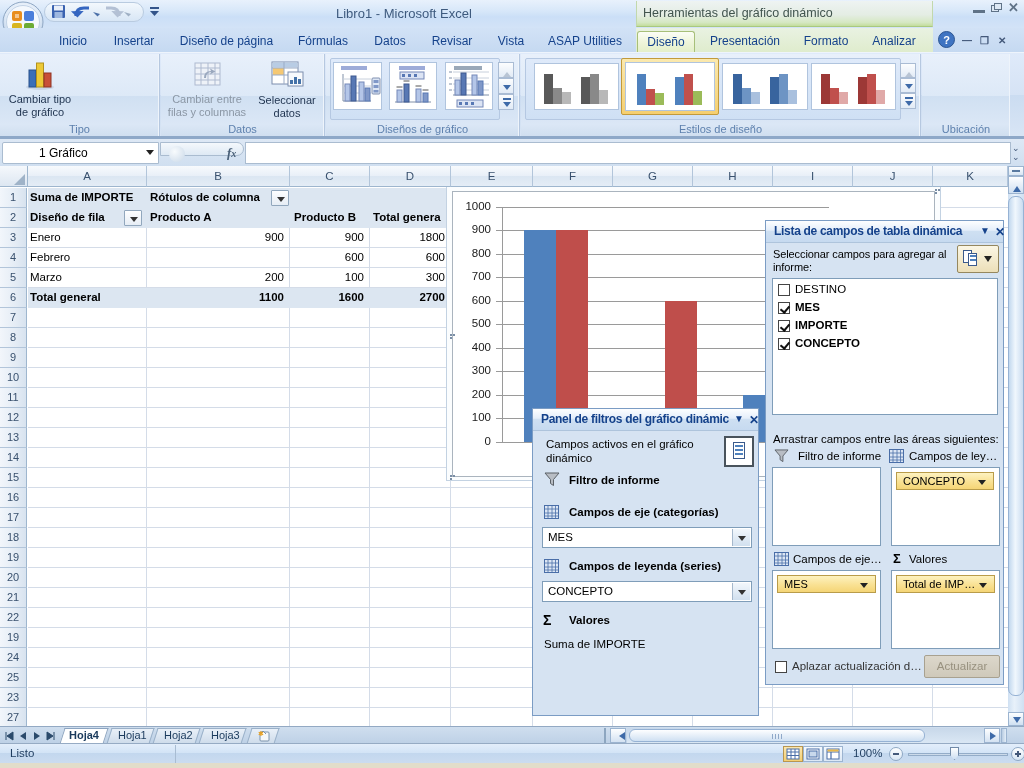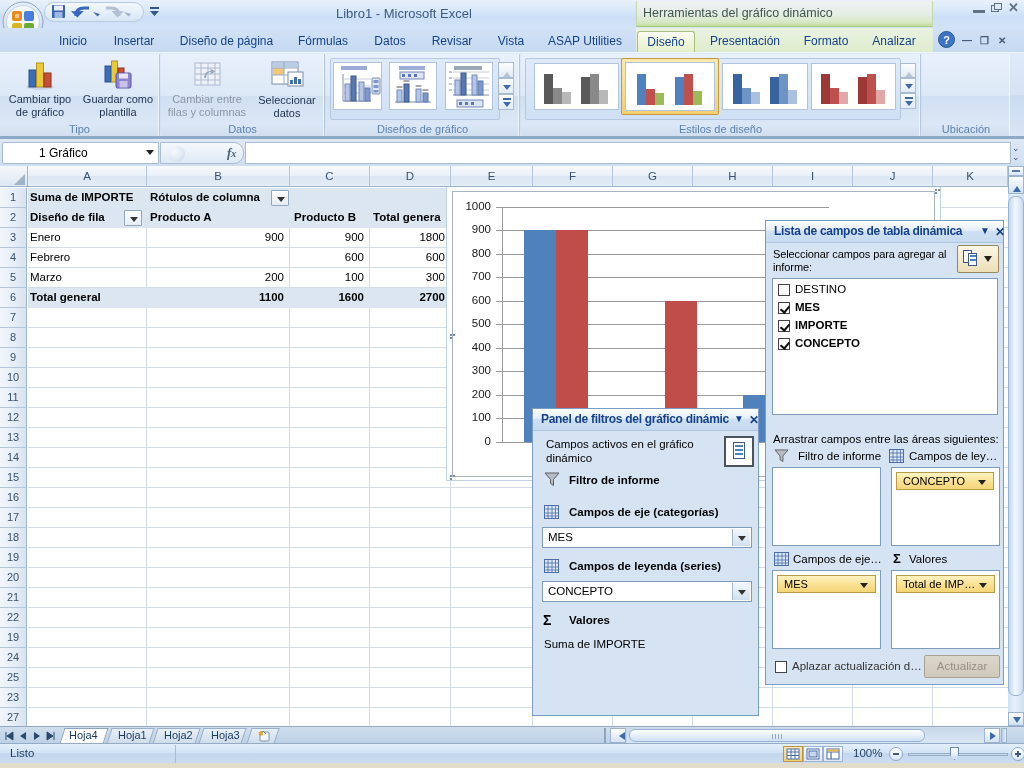--- a/index.html
+++ b/index.html
@@ -32,21 +32,21 @@
   .rgroup .glabel { position:absolute; left:0; bottom:2px; width:100%; text-align:center;
     font-size:11px; color:#5e81ae; }
   .bigbtn { position:absolute; top:2px; width:76px; height:66px; text-align:center; }
   .bigbtn .txt { position:absolute; top:37px; width:100%; font-size:11px; line-height:13px; color:#1e324e; }
   .bigbtn .txt.dis { color:#8b97a5; }
   
   #fbar { position:absolute; left:0; top:138px; width:1024px; height:28px;
     background:linear-gradient(#dde8f5 0%, #d0dff0 100%); border-top:1px solid #8ea8c8;}
   #namebox { position:absolute; left:2px; top:3px; width:157px; height:22px; background:#fff;
     border:1px solid #aabcd0; border-radius:2px 0 0 2px; font-size:12px; color:#000; line-height:20px; padding-left:36px; }
-  #fxpill { position:absolute; left:160px; top:3px; width:84px; height:22px;
+  #fxpill { position:absolute; left:160px; top:3px; width:84px; height:14px;
     background:linear-gradient(#f4f8fc 0%, #dee9f4 100%); border:1px solid #aabcd0; border-radius:0 10px 10px 0; }
   #finput { position:absolute; left:245px; top:3px; width:766px; height:22px; background:#fff;
     border:1px solid #aabcd0; }
   
   #sheet { position:absolute; left:0; top:166px; width:1008px; height:560px; background:#fff; }
   #corner { position:absolute; left:0; top:0; width:28px; height:21px;
     background:linear-gradient(#f5f8fc, #dde7f2); border-right:1px solid #9eb6ce; border-bottom:1px solid #9eb6ce;}
   .colhead { position:absolute; top:0; height:21px; background:linear-gradient(#f7fafd 0%, #e8eff8 50%, #dbe6f2 51%, #e4edf6 100%);
     border-right:1px solid #b2c5da; border-bottom:1px solid #9eb6ce; text-align:center; font-size:11.5px; color:#39516e; line-height:20px;}
   .rowhead { position:absolute; left:0; width:27px; height:20px; background:linear-gradient(90deg,#f2f6fb 0%, #e4ecf5 60%, #d8e3ef 100%);
@@ -172,31 +172,20 @@
     <div class="glabel">Tipo</div>
     <div class="bigbtn" style="left:2px;">
       <svg width="34" height="34" viewBox="0 0 34 34" style="margin-top:2px;">
         <ellipse cx="17" cy="29" rx="14" ry="3" fill="#c9d6e8"></ellipse>
         <rect x="6" y="12" width="7" height="17" fill="#3a6fb8" stroke="#28508a"></rect>
         <rect x="13.5" y="5" width="7" height="24" fill="#ecc937" stroke="#b2921e"></rect>
         <rect x="21" y="15" width="7" height="14" fill="#c85038" stroke="#8f3322"></rect>
       </svg>
       <div class="txt">Cambiar tipo<br>de gráfico</div>
     </div>
-    <div class="bigbtn" style="left:80px;">
-      <svg width="34" height="34" viewBox="0 0 34 34" style="margin-top:2px;">
-        <rect x="4" y="8" width="6" height="16" fill="#3a6fb8" stroke="#28508a"></rect>
-        <rect x="10.5" y="3" width="6" height="21" fill="#ecc937" stroke="#b2921e"></rect>
-        <rect x="17" y="10" width="6" height="14" fill="#c85038" stroke="#8f3322"></rect>
-        <rect x="15" y="15" width="15" height="15" rx="1.5" fill="#8d84cf" stroke="#5d54a0"></rect>
-        <rect x="18" y="15.5" width="9" height="5" fill="#e8e6f4"></rect>
-        <rect x="18.5" y="23" width="8" height="6.5" fill="#c7c2e8"></rect>
-      </svg>
-      <div class="txt">Guardar como<br>plantilla</div>
-    </div>
   </div>
   <div class="rgroup" style="left:161px; width:164px;">
     <div class="glabel">Datos</div>
     <div class="bigbtn" style="left:4px; width:84px;">
       <svg width="34" height="34" viewBox="0 0 34 34" style="margin-top:2px;">
         <rect x="5" y="5" width="25" height="22" fill="#eef2f8" stroke="#aebad0"></rect>
         <line x1="5" y1="10" x2="30" y2="10" stroke="#aebad0"></line>
           <line x1="5" y1="16" x2="30" y2="16" stroke="#aebad0"></line>
         <line x1="5" y1="22" x2="30" y2="22" stroke="#aebad0"></line>
         <line x1="11" y1="5" x2="11" y2="27" stroke="#aebad0"></line>
@@ -591,21 +580,21 @@
 <div id="tabsbar">
   <div class="abs" style="left:2px; top:2px; width:56px; height:14px;">
     <svg width="56" height="14" viewBox="0 0 56 14">
       <path d="M4 3 v8 M11 3 l-6 4 6 4 z" fill="#2b4a6b" stroke="#2b4a6b" stroke-width="1"></path>
       <path d="M24 3 l-6 4 6 4 z" fill="#2b4a6b"></path>
       <path d="M32 3 l6 4 -6 4 z" fill="#2b4a6b"></path>
       <path d="M45 3 l6 4 -6 4 z M52 3 v8" fill="#2b4a6b" stroke="#2b4a6b" stroke-width="1"></path>
     </svg>
   </div>
   <div class="sheettab on" style="left:62px; width:44px;"></div>
-  <div class="stext" style="left:69px; font-weight:400;">Hoja4</div>
+  <div class="stext" style="left:69px; font-weight:700;">Hoja4</div>
   <div class="sheettab" style="left:109px; width:43px;"></div>
   <div class="stext" style="left:118px;">Hoja1</div>
   <div class="sheettab" style="left:155px; width:43px;"></div>
   <div class="stext" style="left:164px;">Hoja2</div>
   <div class="sheettab" style="left:201px; width:43px;"></div>
   <div class="stext" style="left:211px;">Hoja3</div>
   <div class="sheettab" style="left:249px; width:28px;"></div>
   <svg class="abs" style="left:256px; top:3px;" width="16" height="12" viewBox="0 0 16 12">
     <rect x="4" y="2" width="9" height="9" rx="1" fill="#f4f7fa" stroke="#7a92ac"></rect>
     <path d="M4 4 l3 -3 l3 3" fill="#fff" stroke="#7a92ac"></path>

